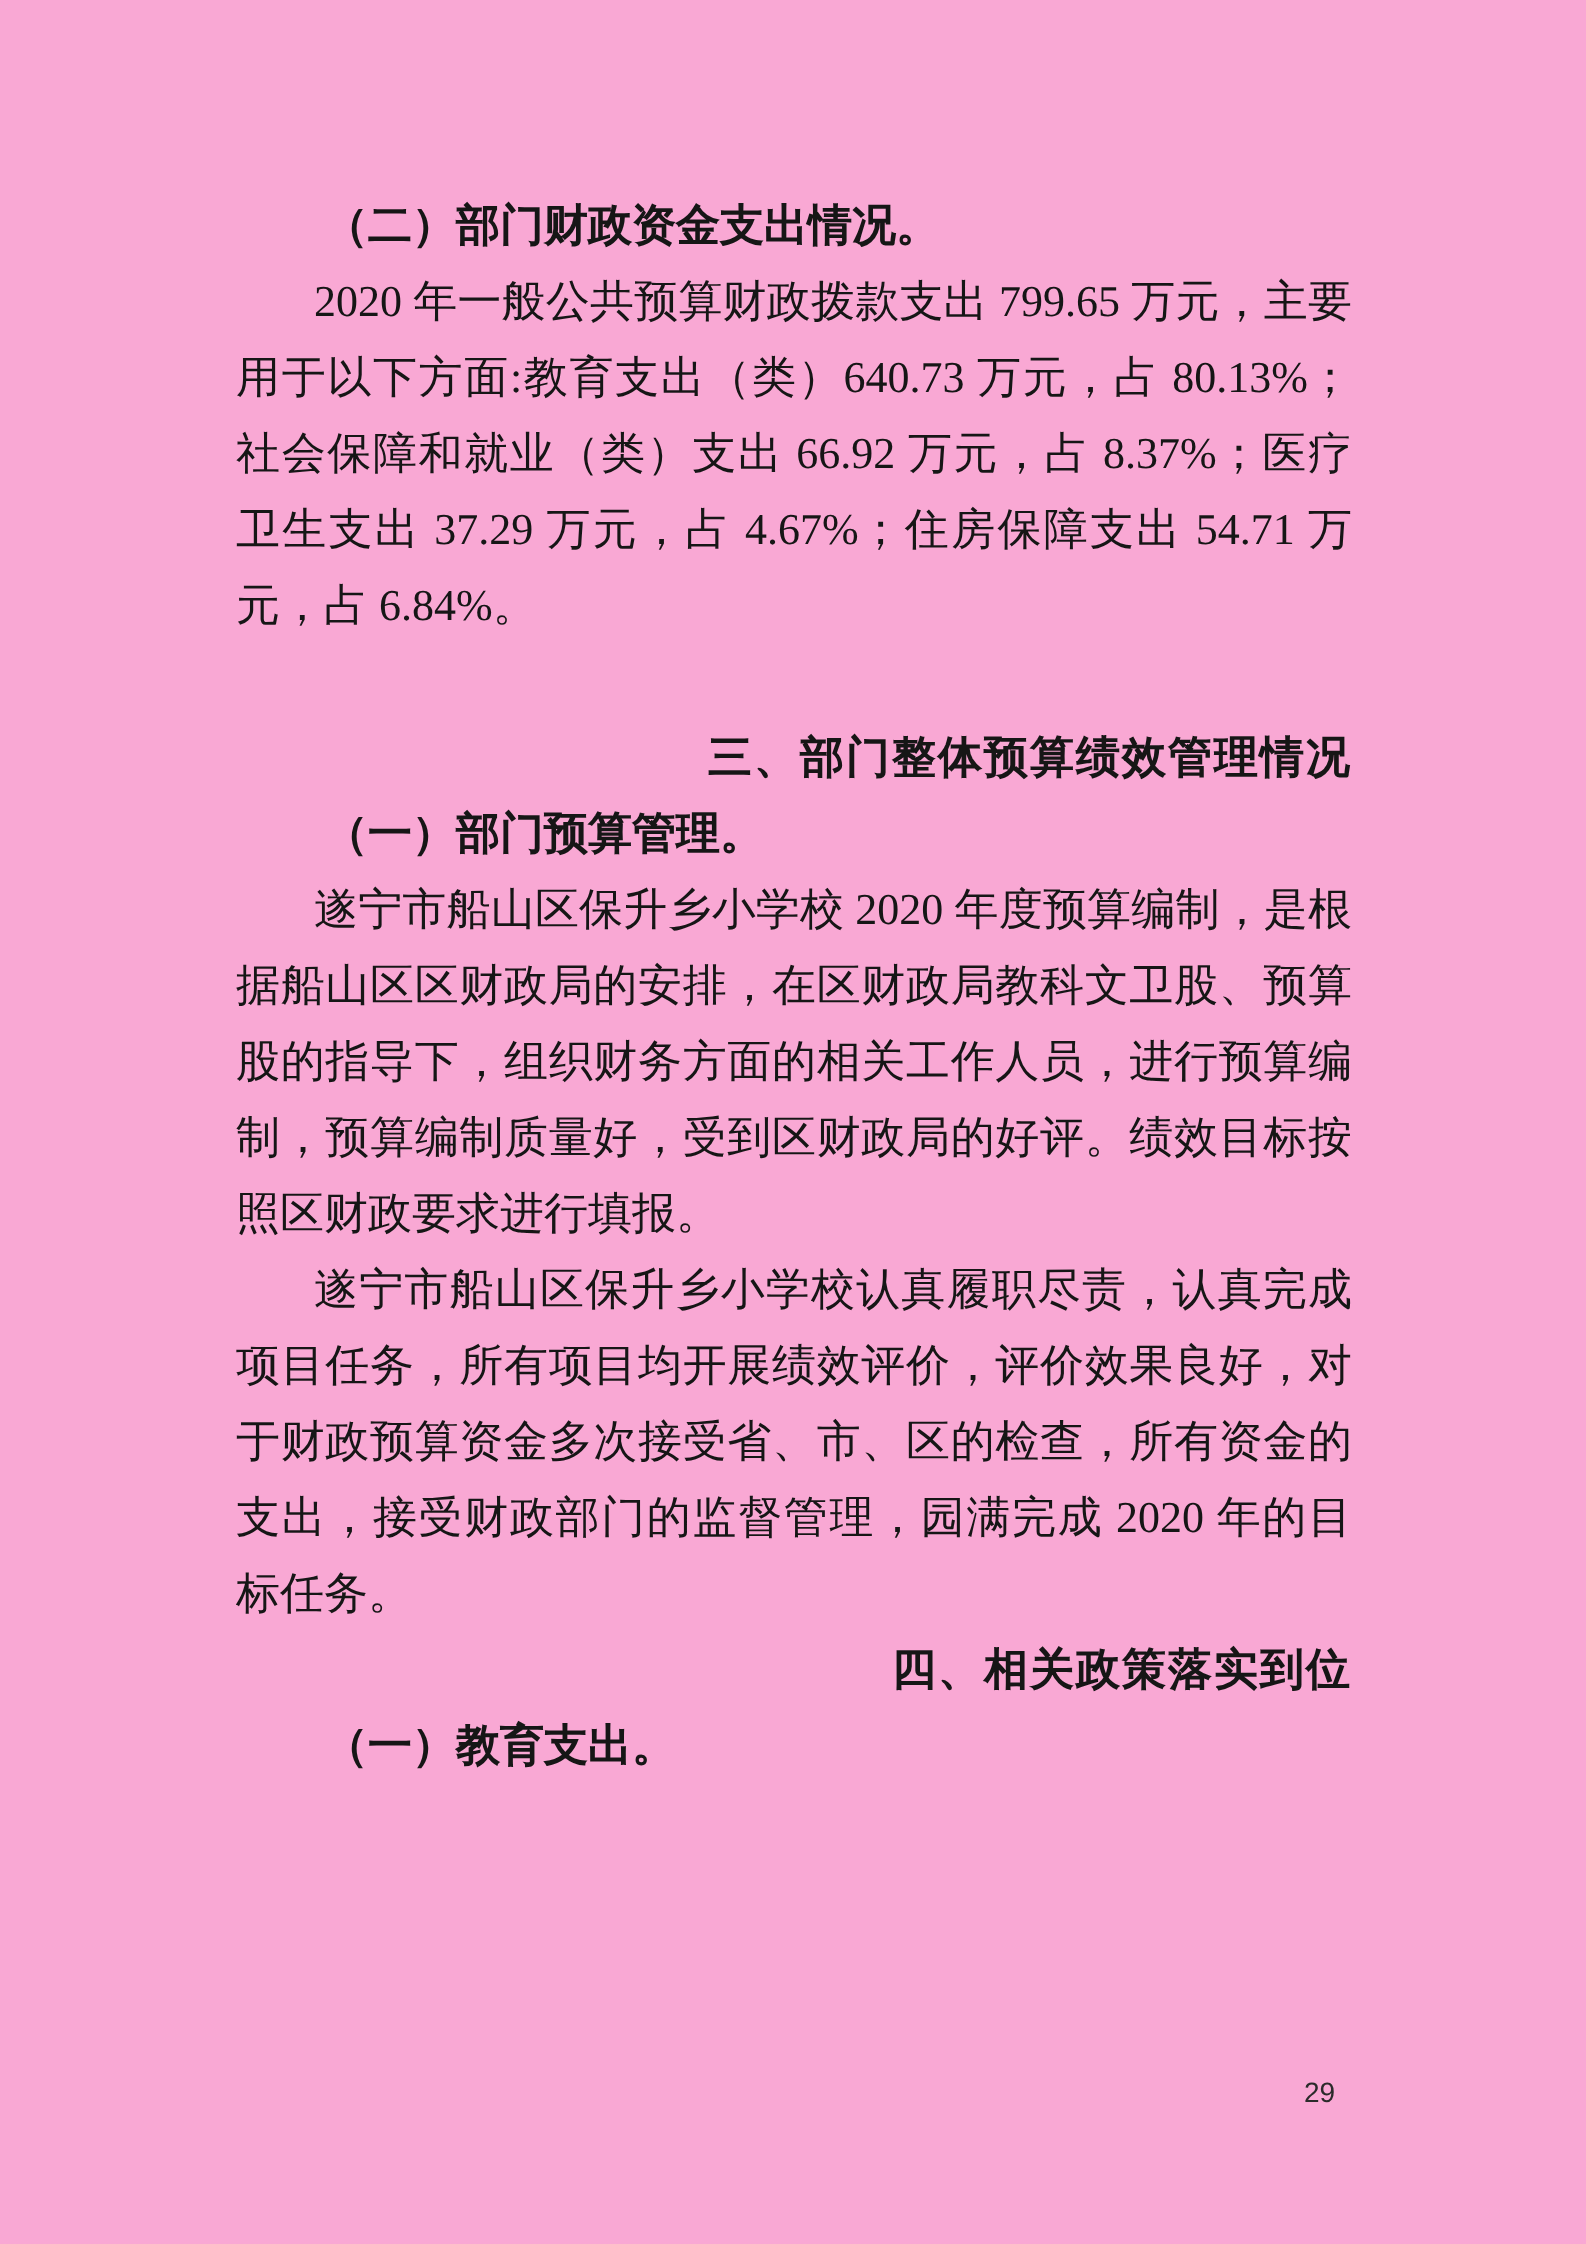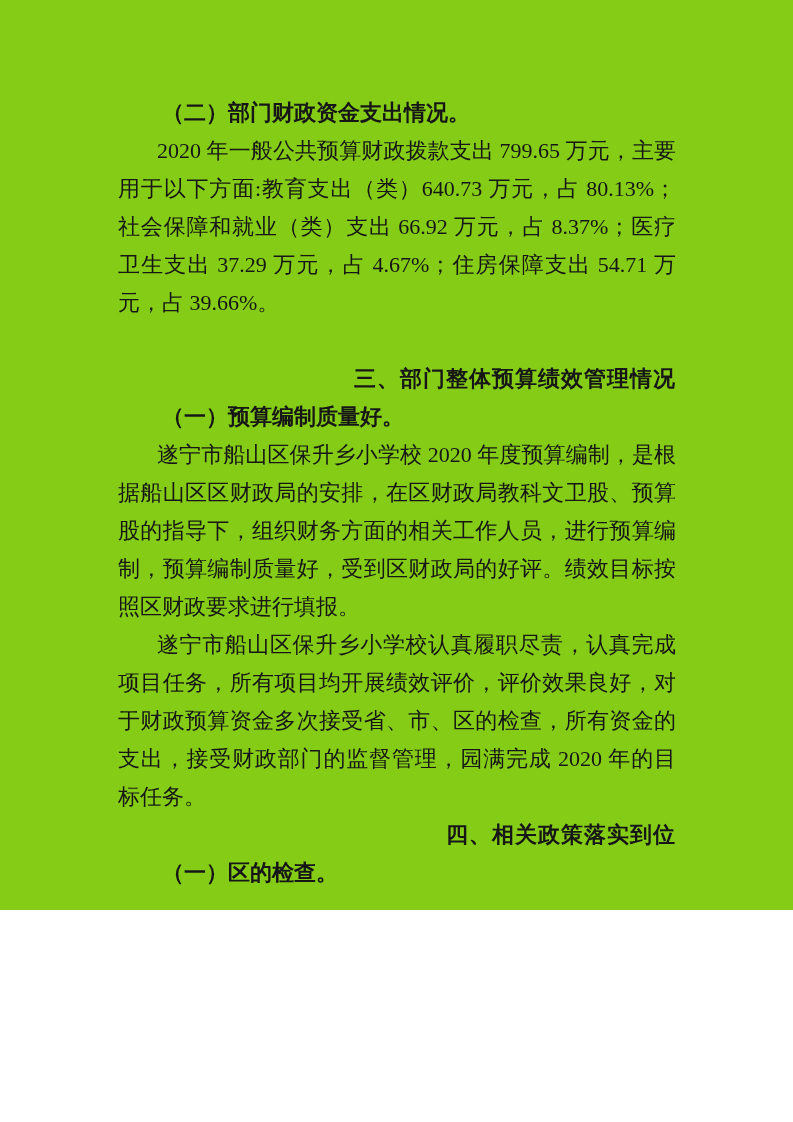--- a/index.html
+++ b/index.html
@@ -3,22 +3,22 @@
 <meta charset="utf-8">
 <style>
   html, body {
     margin: 0;
     padding: 0;
     background: #ffffff;
   }
   .page {
     position: relative;
     width: 793px;
-    height: 910px;
-    background: #84cc16;
+    height: 1122px;
+    background: #f9a8d4;
     overflow: hidden;
     font-family: "Liberation Serif", "DejaVu Serif", serif;
     color: #161616;
     text-decoration: underline;
   }
   .content {
     position: absolute;
     left: 118px;
     top: 94px;
     width: 558px;
@@ -58,34 +58,34 @@
   }
 </style>
 </head>
 <body>
 
 <div class="page">
   <div class="content">
 
     <div class="h-sub">（二）部门财政资金支出情况。</div>
 
-    <div class="para">2020 年一般公共预算财政拨款支出 799.65 万元，主要用于以下方面:教育支出（类）640.73 万元，占 80.13%；社会保障和就业（类）支出 66.92 万元，占 8.37%；医疗卫生支出 37.29 万元，占 4.67%；住房保障支出 54.71 万元，占 39.66%。</div>
+    <div class="para">2020 年一般公共预算财政拨款支出 799.65 万元，主要用于以下方面:教育支出（类）640.73 万元，占 80.13%；社会保障和就业（类）支出 66.92 万元，占 8.37%；医疗卫生支出 37.29 万元，占 4.67%；住房保障支出 54.71 万元，占 6.84%。</div>
 
     <div class="gap"></div>
 
     <div class="h-main">三、部门整体预算绩效管理情况</div>
 
-    <div class="h-sub">（一）预算编制质量好。</div>
+    <div class="h-sub">（一）部门预算管理。</div>
 
     <div class="para">遂宁市船山区保升乡小学校 2020 年度预算编制，是根据船山区区财政局的安排，在区财政局教科文卫股、预算股的指导下，组织财务方面的相关工作人员，进行预算编制，预算编制质量好，受到区财政局的好评。绩效目标按照区财政要求进行填报。</div>
 
 
     <div class="para">遂宁市船山区保升乡小学校认真履职尽责，认真完成项目任务，所有项目均开展绩效评价，评价效果良好，对于财政预算资金多次接受省、市、区的检查，所有资金的支出，接受财政部门的监督管理，园满完成 2020 年的目标任务。</div>
 
     <div class="h-main">四、相关政策落实到位</div>
 
-    <div class="h-sub">（一）区的检查。</div>
+    <div class="h-sub">（一）教育支出。</div>
 
 
   </div>
 
   <div class="page-number">29</div>
 </div>
 
 </body></html>

